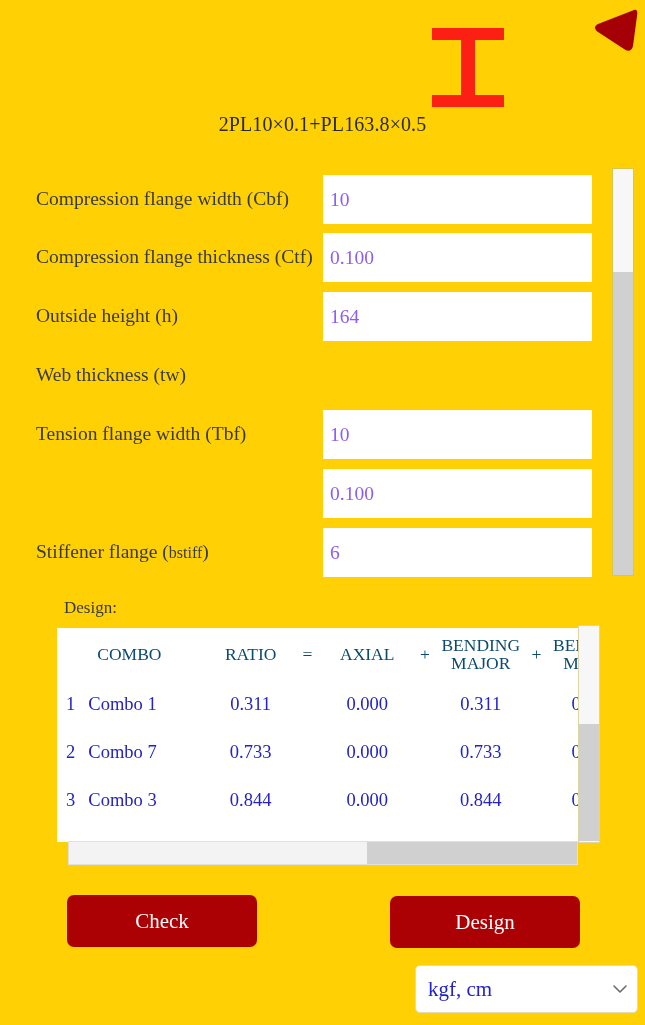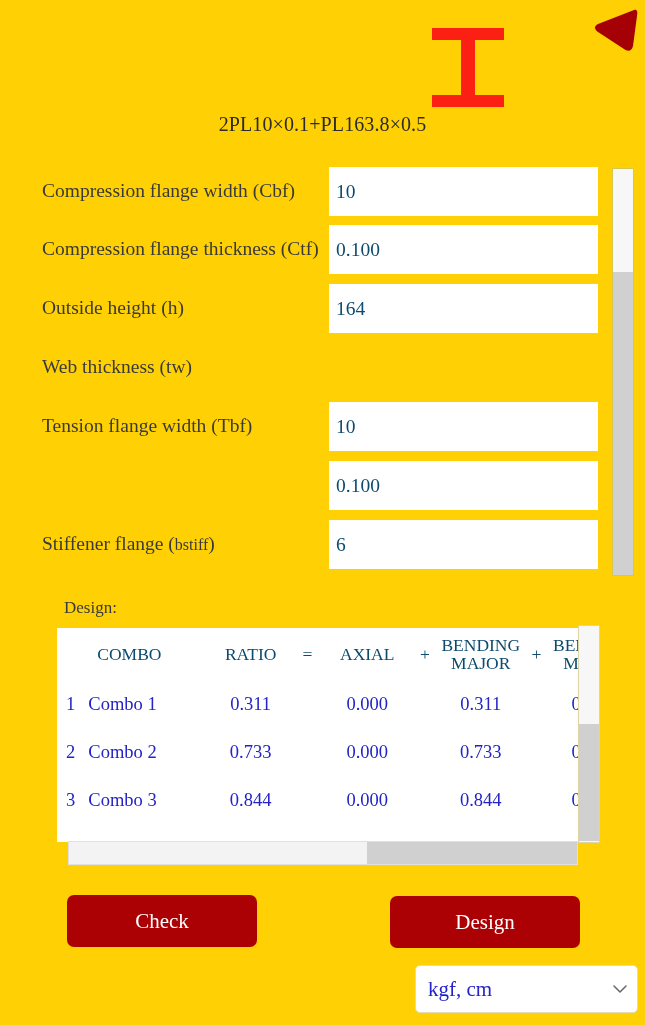--- a/index.html
+++ b/index.html
@@ -65,26 +65,25 @@
     text-align: center;
     box-sizing: border-box;
     font-size: 20px;
     color: #2b2b2b;
     letter-spacing: .1px;
   }
 
   
   .form-area {
     position: absolute;
-    top: 164px;
+    top: 172px;
     left: 0;
     width: 592px;
     height: 408px;
     overflow: hidden;
-    margin-left: 6px;
   }
   .field-row {
     position: absolute;
     left: 0;
     width: 645px;
     height: 54px;
   }
   .field-label {
     position: absolute;
     left: 36px;
@@ -104,21 +103,21 @@
     top: 3px;
     width: 285px;
     height: 49px;
     background: #ffffff;
     border: 0;
     outline: 0;
     box-sizing: border-box;
     padding: 0 0 0 7px;
     font-family: "Liberation Serif", "DejaVu Serif", serif;
     font-size: 19.5px;
-    color: #0c4a6e;
+    color: #8b5cf6;
     border-radius: 0;
   }
 
   
   .form-scroll {
     position: absolute;
     top: 168px;
     left: 612px;
     width: 22px;
     height: 408px;
@@ -373,21 +372,21 @@
           <td class="c-ratio">0.311</td>
           <td class="c-eq"></td>
           <td class="c-axial">0.000</td>
           <td class="c-plus"></td>
           <td class="c-bmaj">0.311</td>
           <td class="c-plus"></td>
           <td class="c-bmin">0.000</td>
         </tr>
         <tr>
           <td class="c-idx">2</td>
-          <td class="c-combo">Combo 2</td>
+          <td class="c-combo">Combo 7</td>
           <td class="c-ratio">0.733</td>
           <td class="c-eq"></td>
           <td class="c-axial">0.000</td>
           <td class="c-plus"></td>
           <td class="c-bmaj">0.733</td>
           <td class="c-plus"></td>
           <td class="c-bmin">0.000</td>
         </tr>
         <tr>
           <td class="c-idx">3</td>

